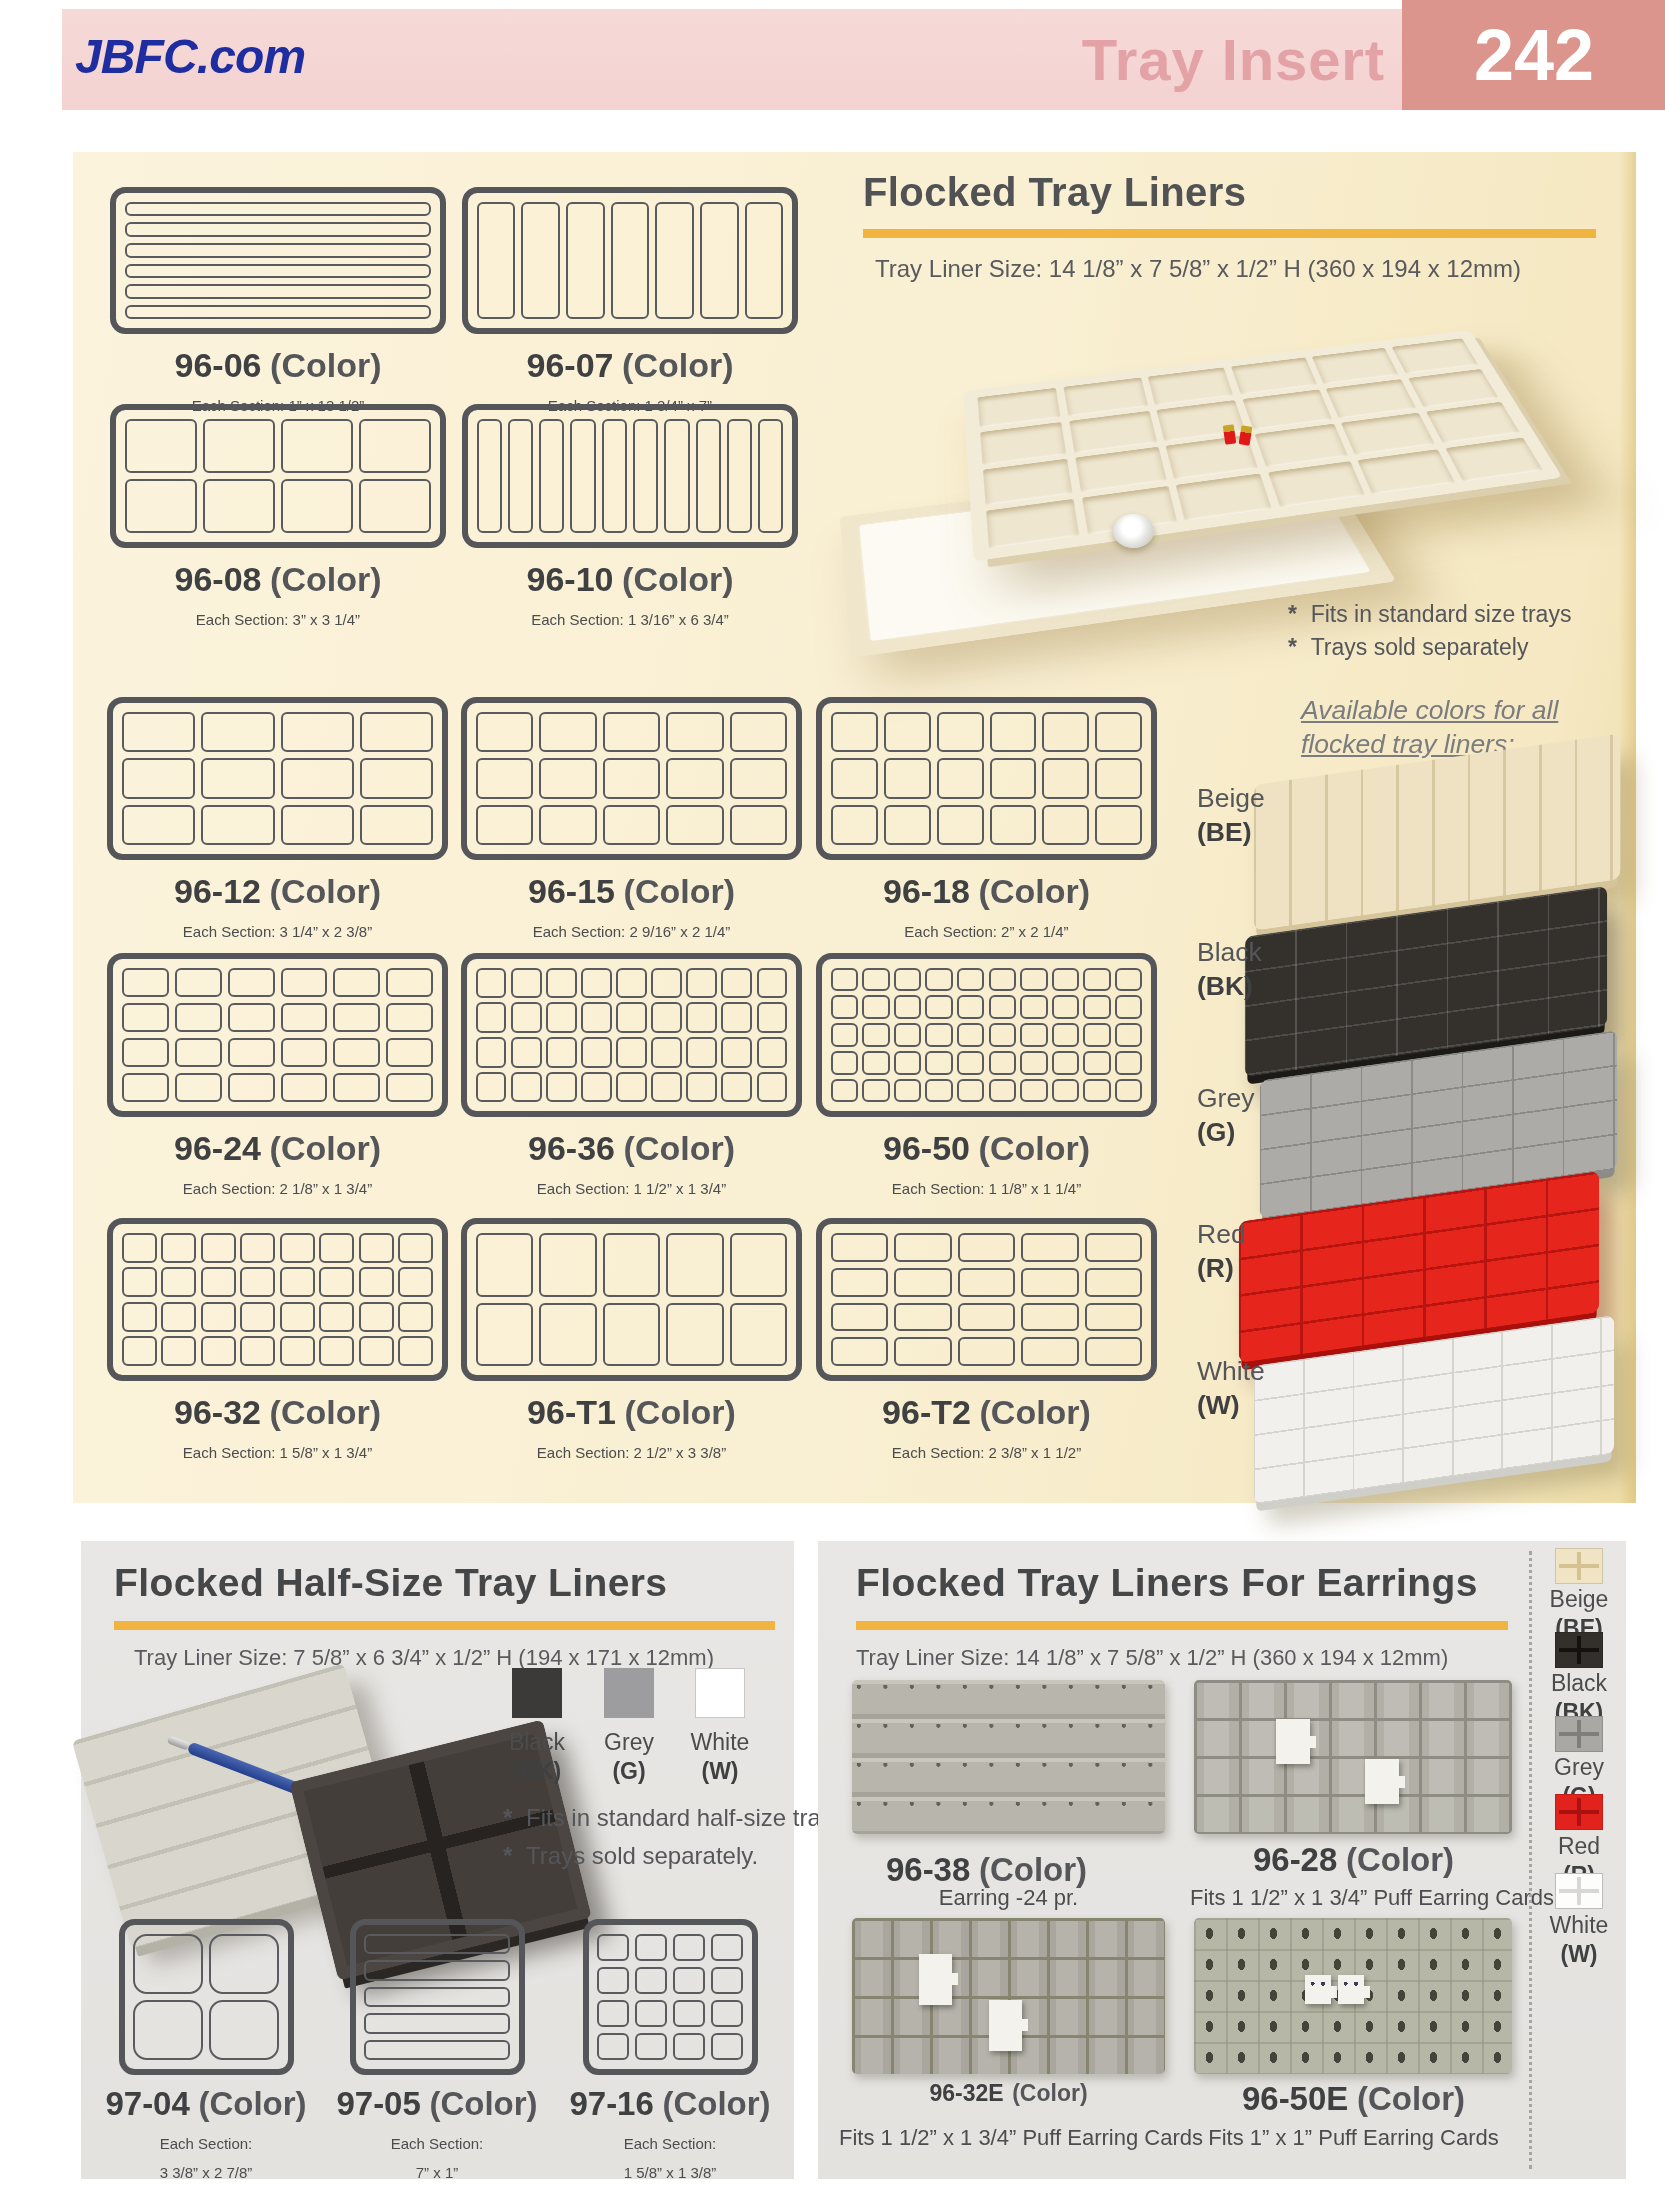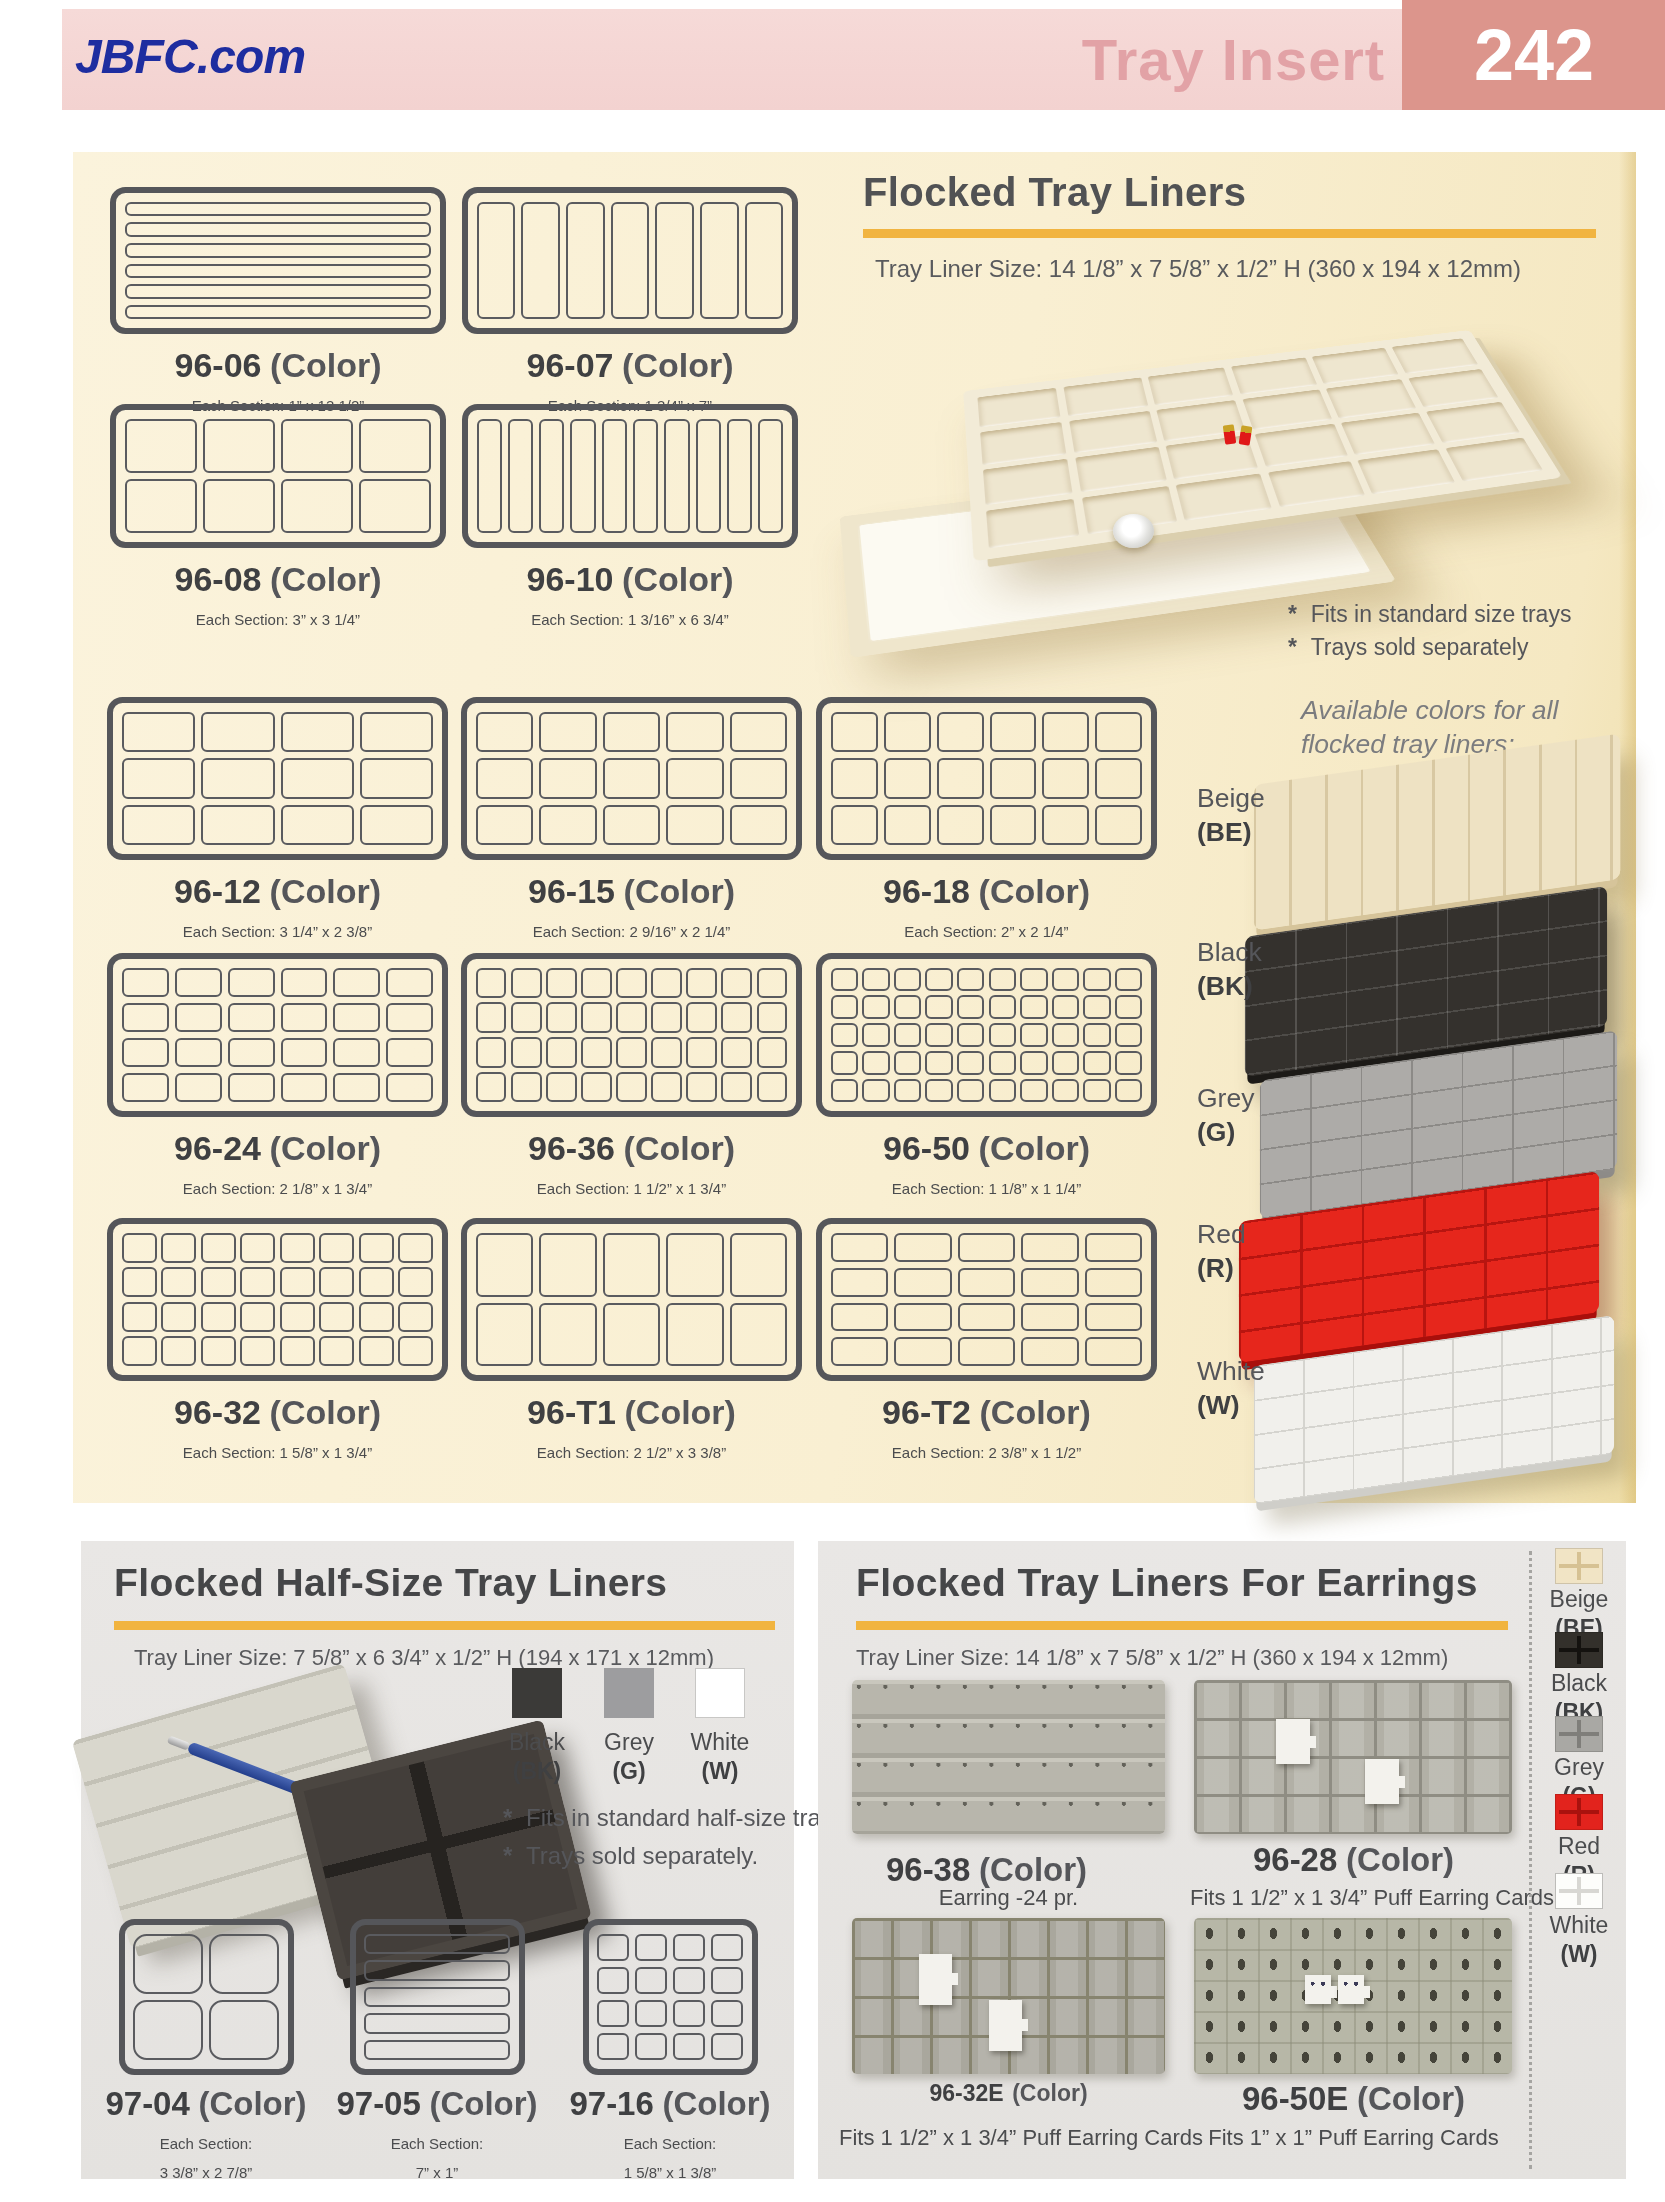--- a/index.html
+++ b/index.html
@@ -190,21 +190,21 @@
     <div class="note-line">
         <span class="star">*</span>
         <span>Fits in standard size trays</span>
       </div>
     <div class="note-line">
         <span class="star">*</span>
         <span>Trays sold separately</span>
       </div>
   </div>
 
-  <div class="abs colors-caption" style="left:1301px;top:693px;width:308px;">
+  <div class="abs colors-caption" style="left:1301px;top:693px;width:308px;text-decoration:underline;">
     <div>Available colors for all</div>
     <div>flocked tray liners:</div>
   </div>
 
   <div class="stack stack-beige" style="left:1252px;top:760px;width:370px;height:144px;"></div>
   <div class="stack stack-black" style="left:1243px;top:912px;width:366px;height:139px;"></div>
   <div class="stack stack-grey" style="left:1258px;top:1056px;width:361px;height:137px;"></div>
   <div class="stack stack-red" style="left:1237px;top:1197px;width:364px;height:140px;"></div>
   <div class="stack stack-white" style="left:1252px;top:1341px;width:364px;height:137px;"></div>
 

